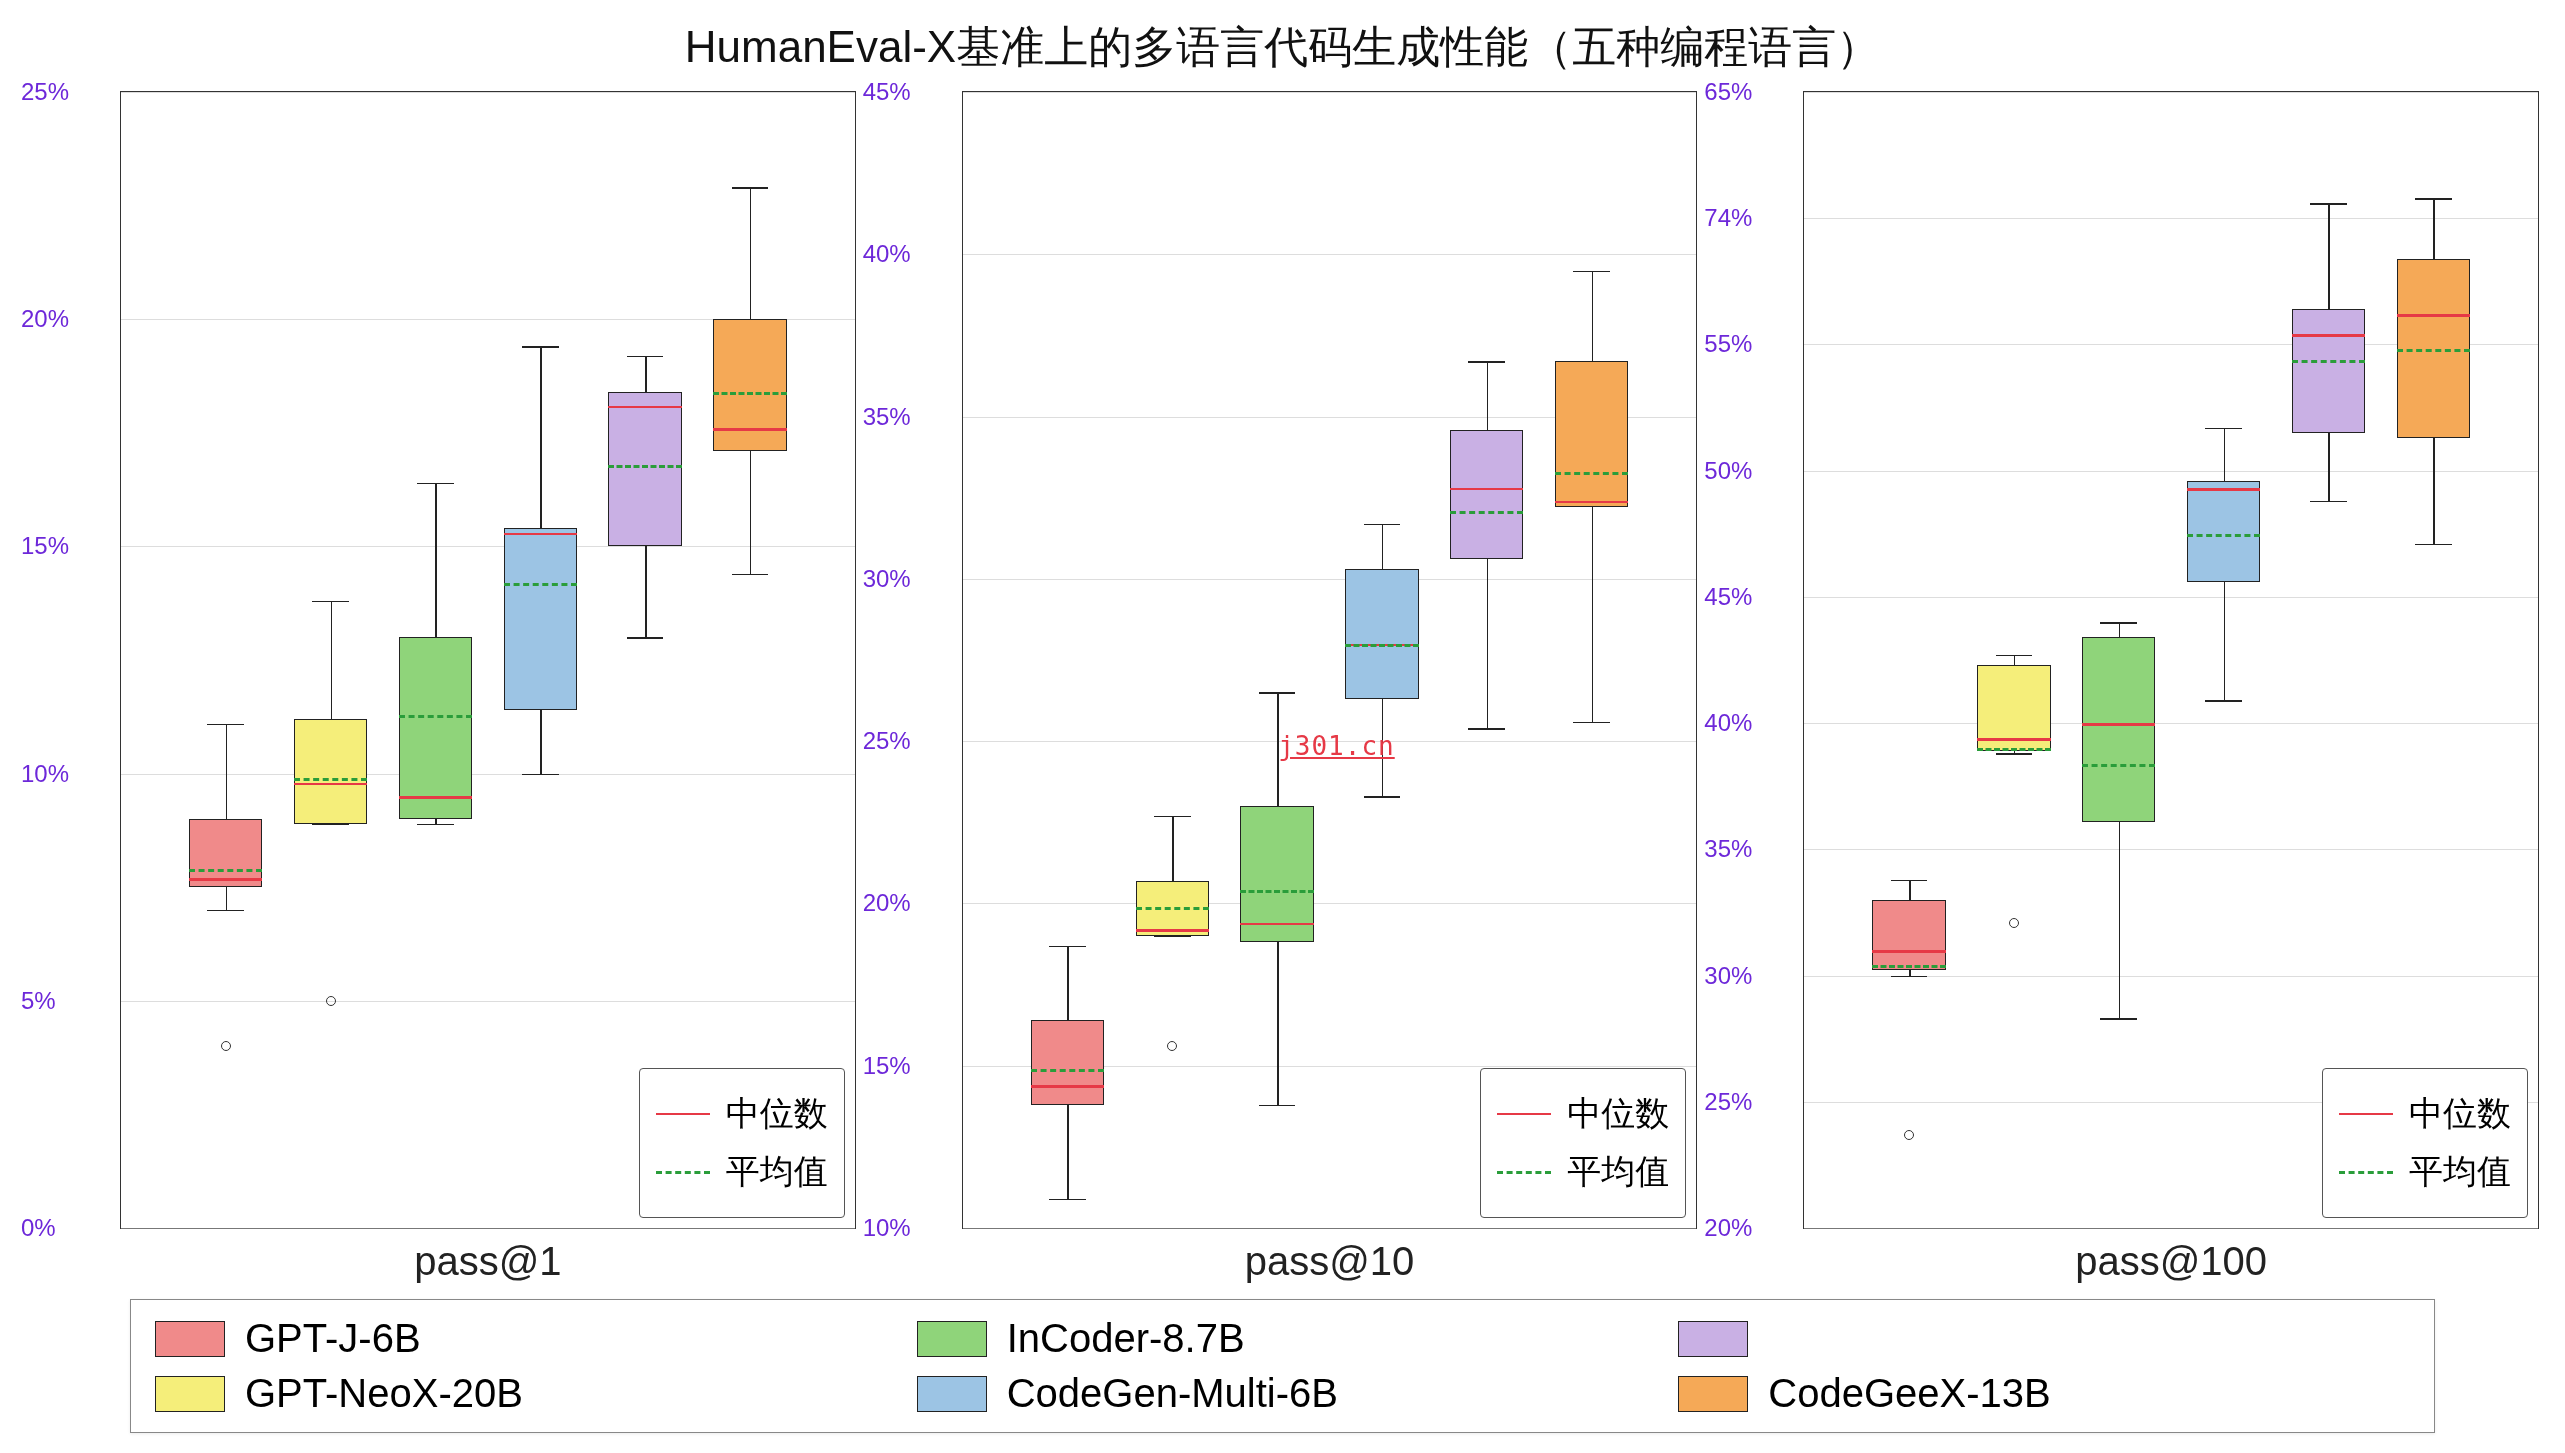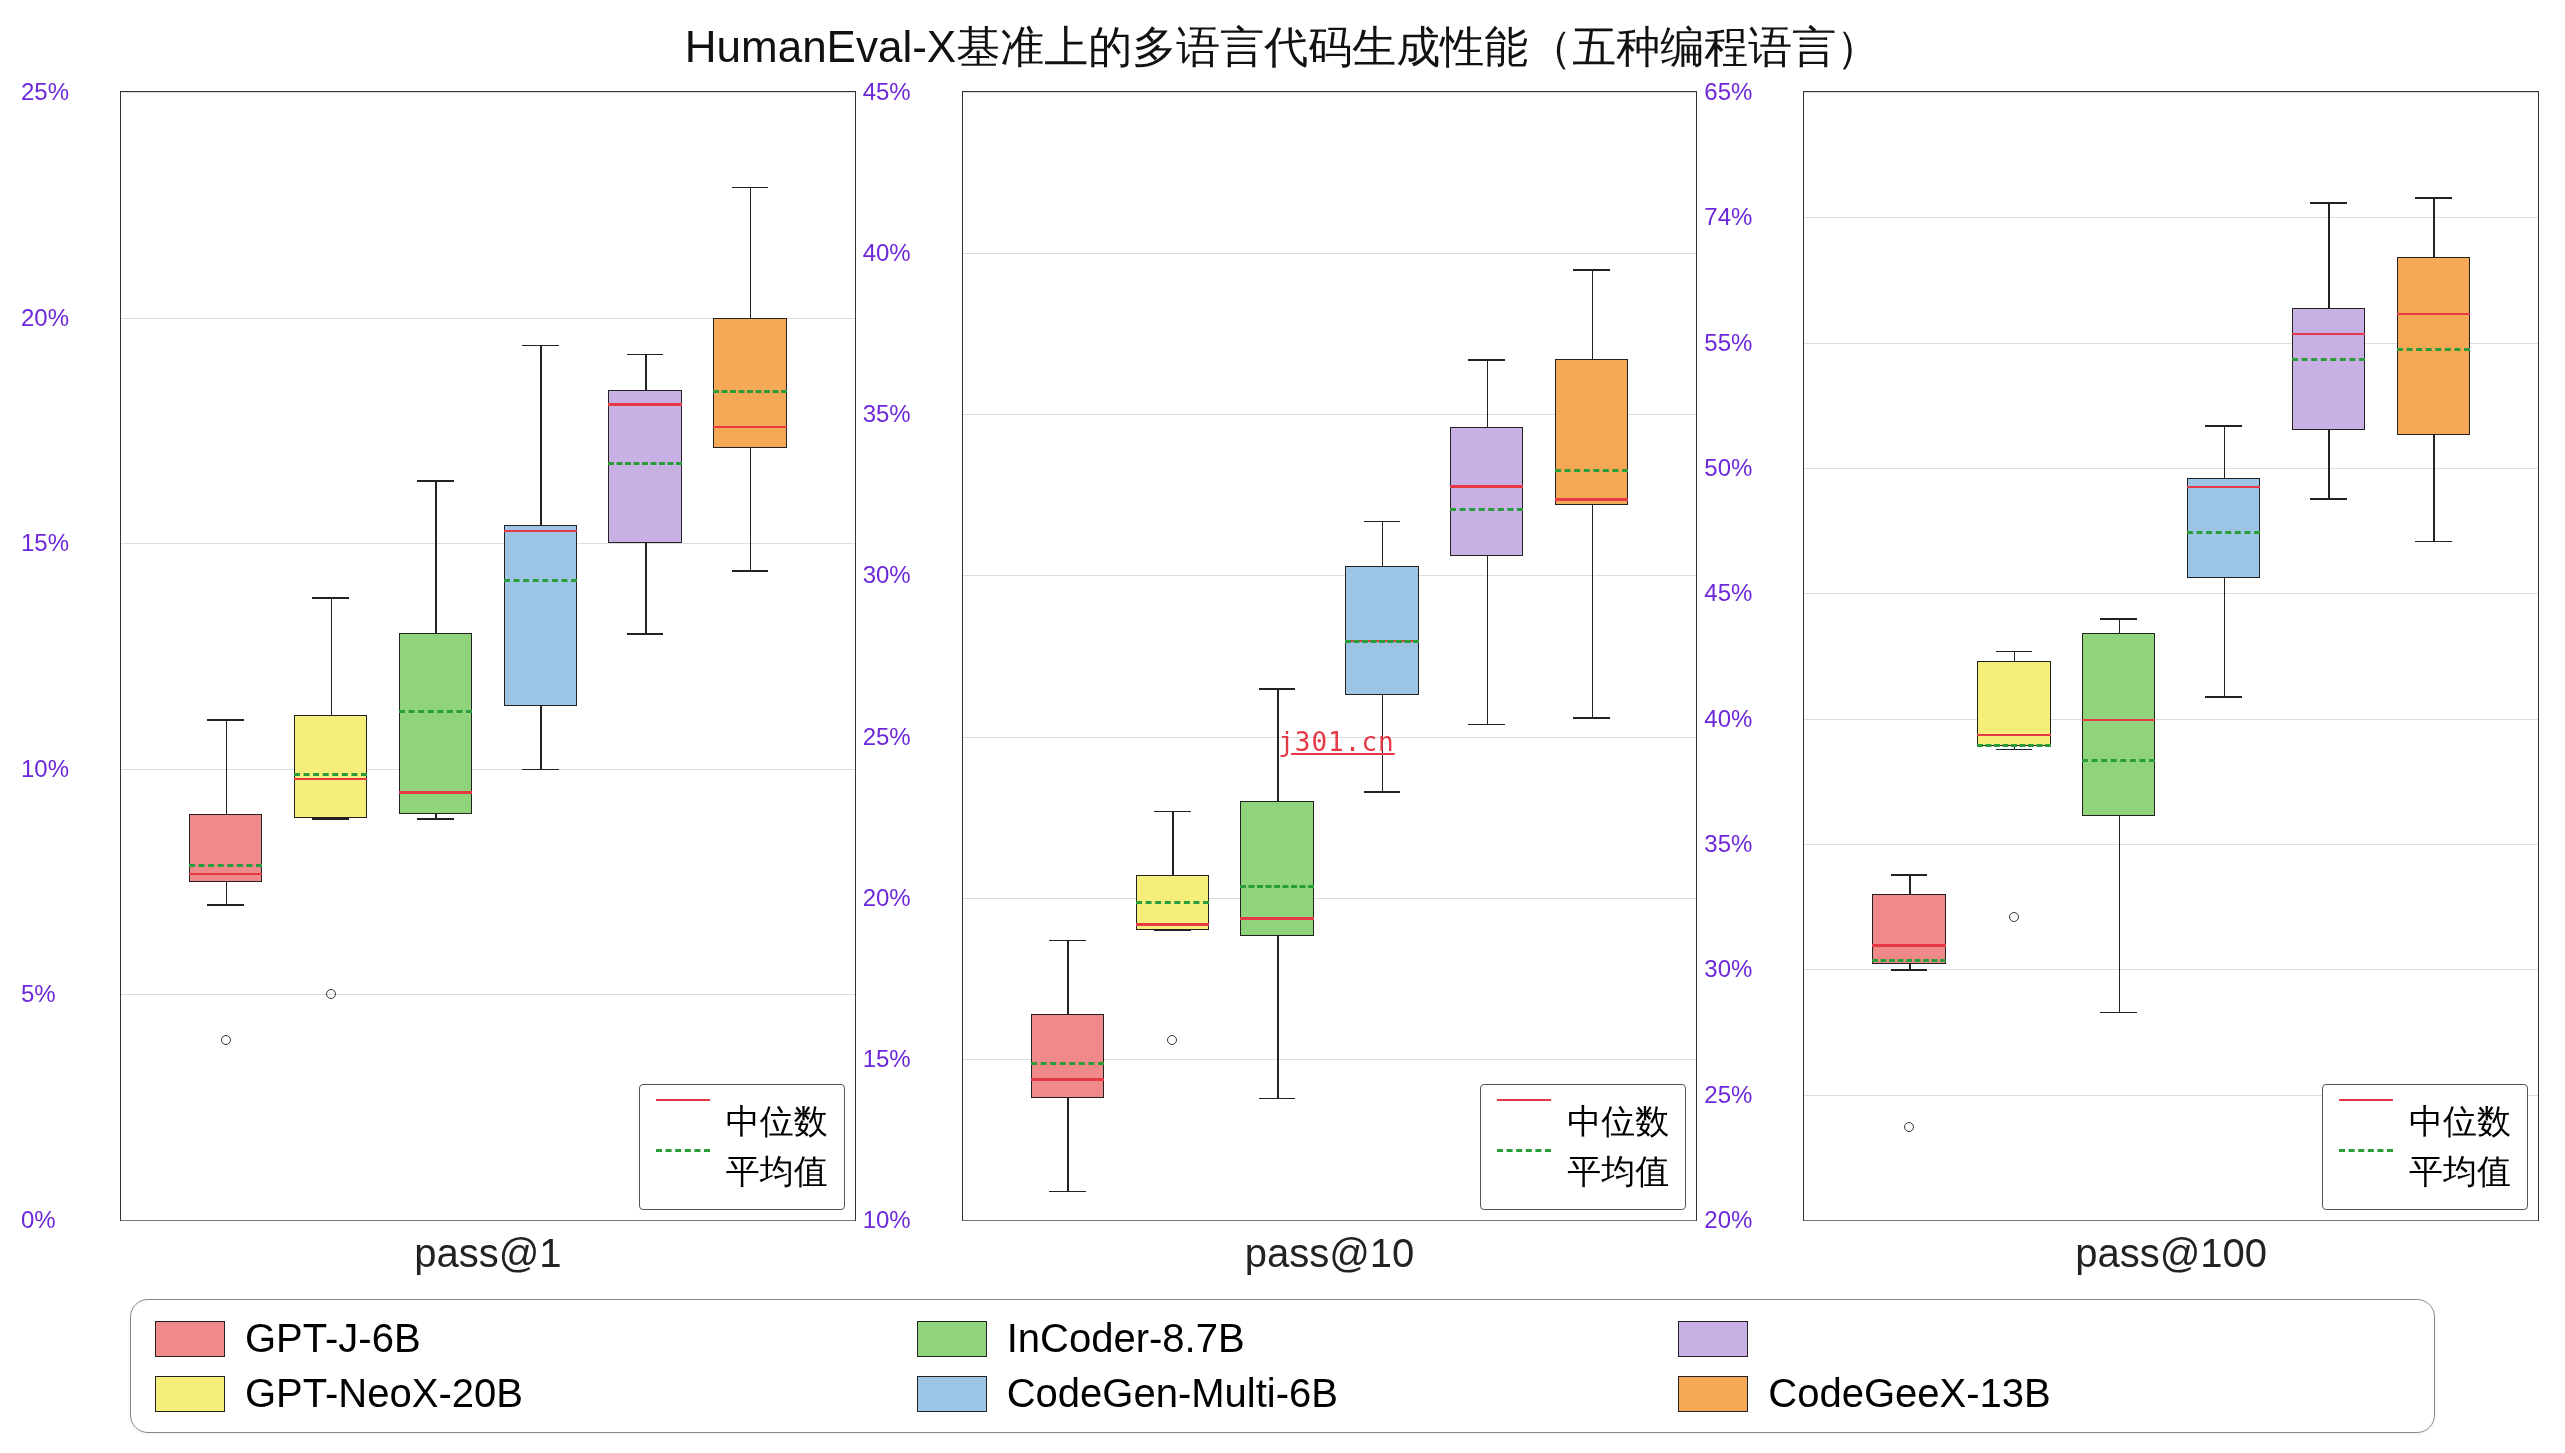--- a/index.html
+++ b/index.html
@@ -93,35 +93,35 @@
   .inset-legend {
     position: absolute;
     right: 10px;
     bottom: 10px;
     background: #fff;
     border: 1.5px solid #555;
     border-radius: 4px;
     padding: 10px 16px;
     font-size: 34px;
   }
-  .inset-legend .row { display: flex; align-items: flex-start; gap: 16px; margin: 4px 0; }
+  .inset-legend .row { display: flex; align-items: center; gap: 16px; margin: 12px 0; }
   .inset-legend .line-sample { width: 54px; height: 0; border-top: 2.5px solid #e63946; }
   .inset-legend .dash-sample { width: 54px; height: 0; border-top: 3px dashed #2a9d3a; }
   .watermark {
     position: absolute;
     color: #e63946;
     font-size: 26px;
     font-family: monospace;
     letter-spacing: 1px;
     text-decoration: underline;
   }
   .model-legend {
-    margin: 8px 120px 10px;
+    margin: 0 120px 10px;
     border: 1.5px solid #888;
-    border-radius: 18px;
+    border-radius: 0;
     padding: 16px 24px;
     display: grid;
     grid-template-columns: repeat(3, 1fr);
     grid-template-rows: repeat(2, auto);
     gap: 10px 30px;
     font-size: 40px;
     box-shadow: 0 1px 3px rgba(0,0,0,0.08);
   }
   .model-legend .row { display: flex; align-items: center; gap: 20px; }
   .swatch {

